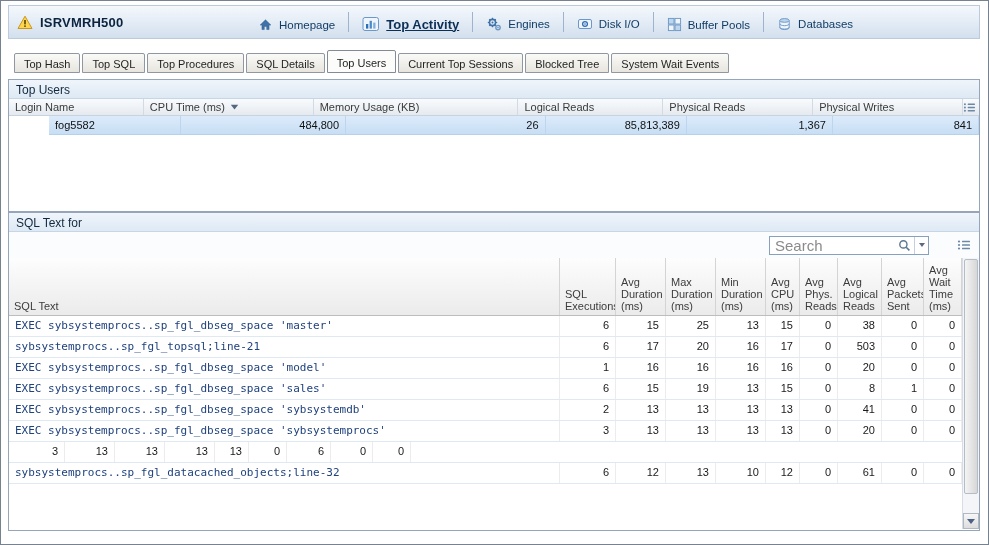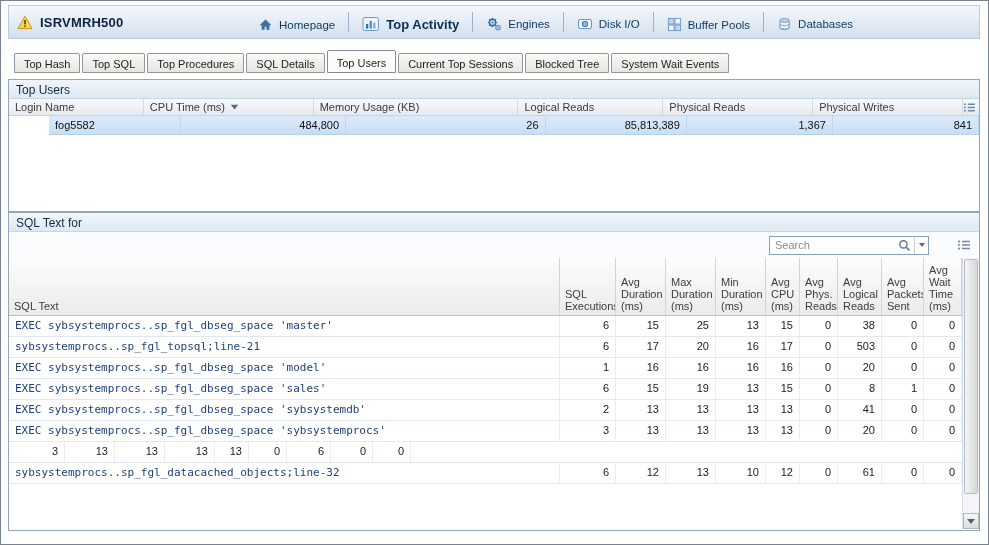--- a/index.html
+++ b/index.html
@@ -23,21 +23,21 @@
     height: 34px;
     background: linear-gradient(#f4f8fc 0%, #e2ebf5 55%, #d2dfee 100%);
     border: 1px solid #bccadb;
     display: flex; align-items: center;
     padding: 0 8px;
   }
   .title-area { display:flex; align-items:center; gap:7px; width:232px; }
   .app-title { font-size:13px; font-weight:bold; color:#0c2340; letter-spacing:.2px; }
   .top-nav { display:flex; align-items:flex-end; }
   .nav-item { display:flex; align-items:center; gap:6px; padding:0 9px; color:#123d66; font-size:11.5px; cursor:pointer; white-space:nowrap; }
-  .nav-item.active { font-size:13px; font-weight:bold; color:#0c2f55; }
+  .nav-item.active { font-size:13px; font-weight:bold; color:#0c2f55;text-decoration:underline; }
   .nav-sep { width:1px; height:20px; background:#9fb4cc; margin:0 4px; }
   .icon { display:inline-flex; align-items:center; justify-content:center; line-height:0; }
 
   
   .tab-bar { display:flex; align-items:flex-end; height:26px; margin-top:8px; padding-left:6px; }
   .tab {
     height:20px; padding:4px 9px 3px;
     background: linear-gradient(#fafaf8, #e7e5dd);
     border:1px solid #8e97a2; border-radius:2px 2px 0 0;
     margin-right:2px; color:#1f1f1f; white-space:nowrap; cursor:pointer;
@@ -62,21 +62,21 @@
   .tu-header { display:flex; height:17px; background:linear-gradient(#f9fbfd,#e5eaf0); border-bottom:1px solid #c9d3de; }
   .tu-hcell { padding:2px 6px; border-right:1px solid #d3dae2; color:#3a3a3a; white-space:nowrap; overflow:hidden; display:flex; align-items:center; gap:5px; cursor:pointer; }
   .tu-filler { flex:1; display:flex; align-items:center; justify-content:flex-end; padding-right:3px; }
   .tu-row { display:flex; height:19px; background:linear-gradient(#dcebfb,#c8def4); border-bottom:1px solid #b6d1ec; cursor:pointer;margin-left:40px; }
   .tu-cell { padding:3px 6px 0; border-right:1px solid #bdd5ed; white-space:nowrap; overflow:hidden; color:#111; }
   .tu-cell.num { text-align:right; }
 
   
   .sql-toolbar { height:26px; display:flex; align-items:center; justify-content:flex-end; gap:28px; padding:0 8px 0 0; background:#fbfcfd; }
   .searchbox { display:flex; align-items:center; width:160px; height:19px; border:1px solid #86a0bd; background:#fff; padding-left:5px; }
-  .searchbox input { flex:1; min-width:0; border:0; outline:none; font-family:"Liberation Sans",sans-serif; font-size:11px; color:#444; background:transparent; }
+  .searchbox input { flex:1; min-width:0; border:0; outline:none; font-family:"Liberation Sans",sans-serif; font-size:15px; color:#444; background:transparent; }
   .searchbox input::placeholder { color:#8b8b8b; }
   .search-btn { width:20px; height:17px; display:flex; align-items:center; justify-content:center; cursor:pointer; }
   .search-drop { width:14px; height:17px; border-left:1px solid #c3d0de; display:flex; align-items:center; justify-content:center; cursor:pointer; }
   .dd-arrow { width:0; height:0; border-left:3.5px solid transparent; border-right:3.5px solid transparent; border-top:4px solid #5a6b7d; }
   .grid-menu { cursor:pointer; }
 
   
   .sql-grid-wrap { position:relative; height:271px; }
   .sql-grid { position:absolute; left:0; top:0; right:17px; bottom:0; overflow:hidden; }
   .sql-header { display:flex; height:58px; background:linear-gradient(#fdfdfd,#ebebeb); border-bottom:1px solid #bdbdbd; }

